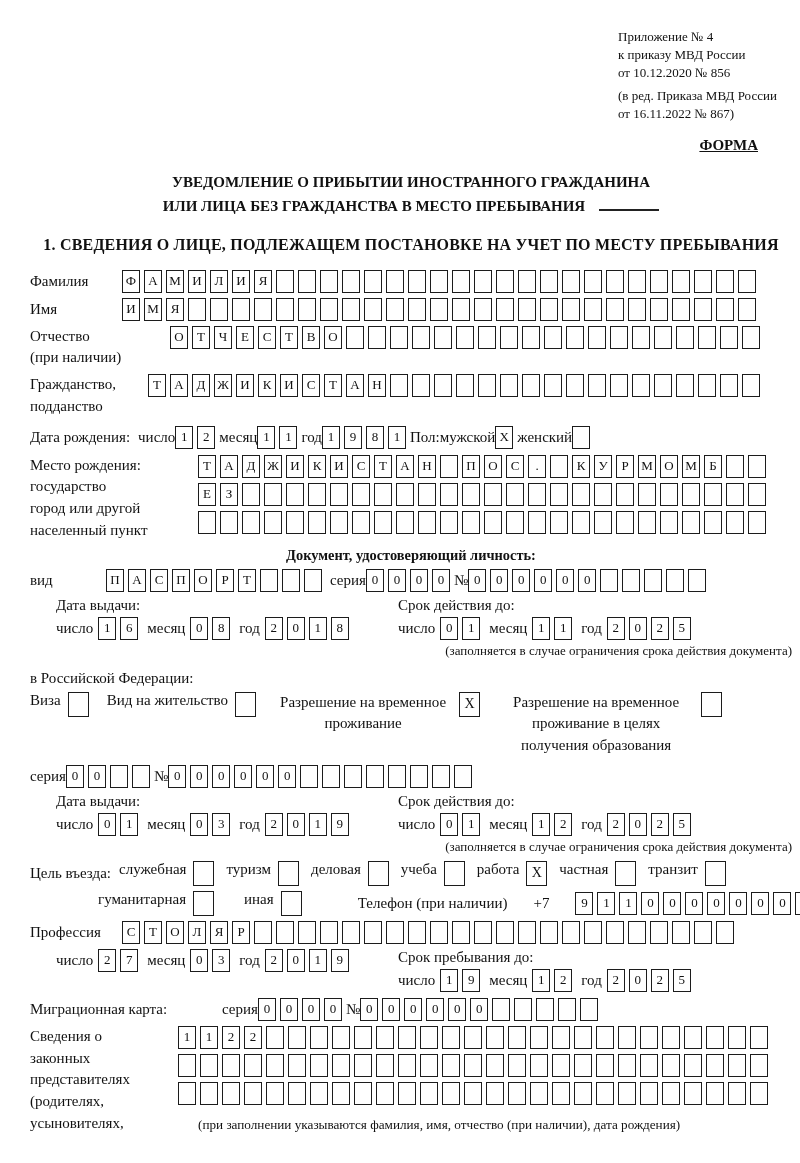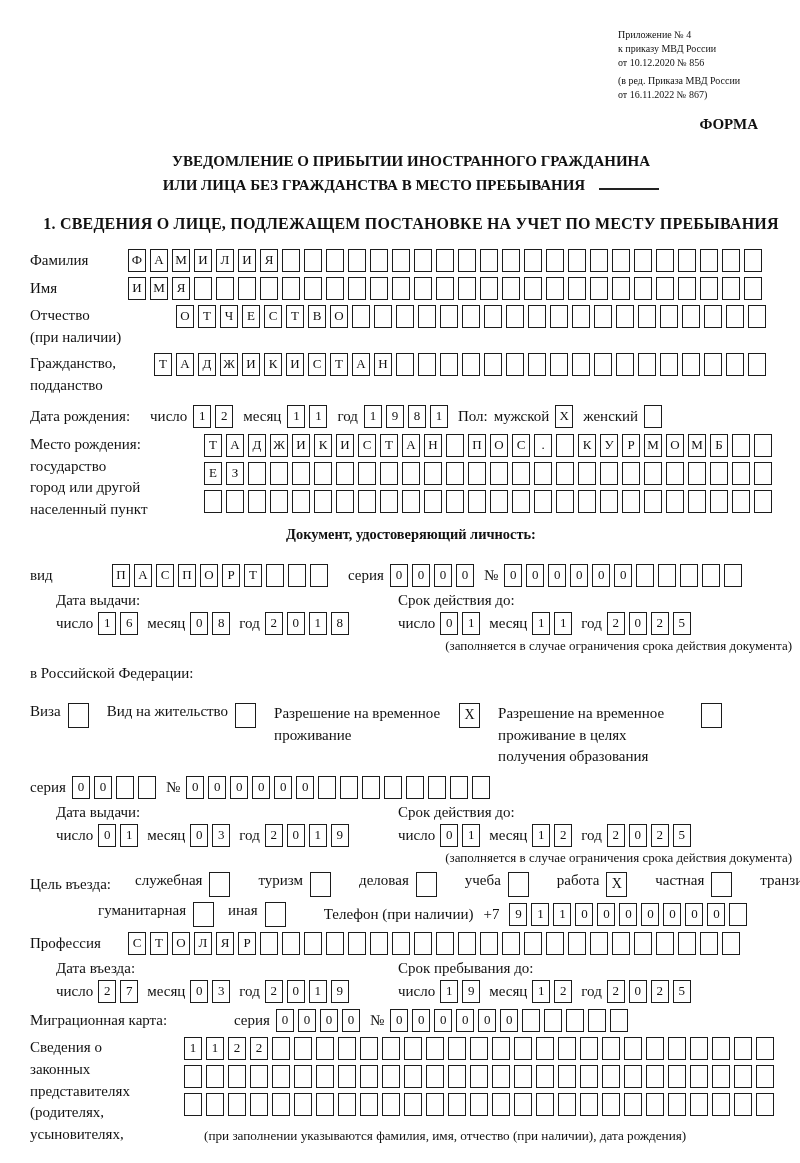--- a/index.html
+++ b/index.html
@@ -4,31 +4,31 @@
 <style>
   html,body { margin:0; padding:0; background:#ffffff; }
   body {
     width:800px; height:1163px; overflow:hidden;
     font-family:"Liberation Serif","DejaVu Serif",serif;
     color:#111; font-size:15px;
   }
   .page { box-sizing:border-box; width:800px; padding:28px 8px 0 30px; }
 
   
-  .hdr { margin-left:588px; font-size:10px; line-height:1.38;font-family:Liberation Serif, serif; }
+  .hdr { margin-left:588px; font-size:13px; line-height:1.38;font-family:Liberation Serif, serif; }
   .hdr .sub { margin-top:5px; }
-  .forma { text-align:right; padding-right:34px; font-weight:bold; margin-top:14px; font-size:15px; }
+  .forma { text-align:right; padding-right:34px; font-weight:bold; margin-top:14px; font-size:15px;text-decoration:underline; }
 
   
   .title { text-align:center; font-weight:bold; font-size:15px; margin-top:16px; line-height:1.6; }
   .blank { display:inline-block; width:60px; border-bottom:2px solid #222; margin-left:14px; height:14px; }
   .sec { text-align:center; font-weight:bold; font-size:16px; margin-top:18px; margin-bottom:16px; letter-spacing:0.2px; }
 
   
-  .row { display:flex; align-items:center; margin-bottom:5px; gap:6px; }
+  .row { display:flex; align-items:center; margin-bottom:5px; }
   .row.top { align-items:flex-start; }
   .lbl { white-space:nowrap; }
   .lbl-col div { line-height:1.45; }
   .w92 { flex:0 0 92px; }
   .w76 { flex:0 0 76px; }
   .w140 { flex:0 0 140px; }
   .w118 { flex:0 0 118px; }
   .w168 { flex:0 0 168px; }
   .w148 { flex:0 0 148px; }
   .w150 { flex:0 0 158px; }
@@ -46,29 +46,29 @@
 
   
   .dates { display:flex; margin-bottom:6px; margin-top:2px; }
   .dcol-l { flex:0 0 368px; box-sizing:border-box; padding-left:26px; }
   .dcol-r { flex:1; }
   .dhead { text-align:left; margin-bottom:3px; }
   .dfields { display:flex; align-items:center; gap:5px; }
   .dnote { font-size:13px; margin-left:-48px; margin-top:3px; white-space:nowrap;text-align:right; }
 
   
-  .optrow { display:flex; align-items:flex-start; gap:14px; margin-bottom:8px; margin-top:16px; }
+  .optrow { display:flex; align-items:flex-start; gap:14px; margin-bottom:8px; margin-top:0; }
   .opt { display:flex; align-items:flex-start; gap:7px; }
-  .optlbl { display:inline-block; text-align:left; line-height:1.45; }
+  .optlbl { display:inline-block; text-align:center; line-height:1.45; }
   .wo178 { width:178px; }
   .wo196 { width:196px; }
   .intro { line-height:1.8; margin-top:4px; }
   .indent68 { padding-left:68px; }
   .repnote { font-size:13.2px; margin-left:20px; margin-top:12px; white-space:nowrap; }
-  .dochead { text-align:center; font-weight:bold; font-size:14.4px; margin:2px 0 21px 0; }
+  .dochead { text-align:center; font-weight:bold; font-size:14.4px; margin:2px 0 5px 0; }
 </style>
 </head>
 <body>
 
 <div class="page">
 
   <div class="hdr">
     <div>Приложение № 4</div>
     <div>к приказу МВД России</div>
     <div>от 10.12.2020 № 856</div>
@@ -232,21 +232,21 @@
         <span class="cells"><span class="cell">0</span><span class="cell">1</span></span>
         <span class="lbl">месяц</span>
         <span class="cells"><span class="cell">1</span><span class="cell">2</span></span>
         <span class="lbl">год</span>
         <span class="cells"><span class="cell">2</span><span class="cell">0</span><span class="cell">2</span><span class="cell">5</span></span>
       </div>
       <div class="dnote">(заполняется в случае ограничения срока действия документа)</div>
     </div>
   </div>
 
-  <div class="row" style="gap:24px; margin-top:6px;">
+  <div class="row" style="gap:8px; margin-top:6px;">
     <span class="lbl">Цель въезда:</span>
     <span class="opt">
         <span class="lbl">служебная</span>
         <span class="cells big"><span class="cell"></span></span>
       </span>
     <span class="opt">
         <span class="lbl">туризм</span>
         <span class="cells big"><span class="cell"></span></span>
       </span>
     <span class="opt">
@@ -264,21 +264,21 @@
     <span class="opt">
         <span class="lbl">частная</span>
         <span class="cells big"><span class="cell"></span></span>
       </span>
     <span class="opt">
         <span class="lbl">транзит</span>
         <span class="cells big"><span class="cell"></span></span>
       </span>
   </div>
 
-  <div class="row indent68" style="gap:10px;">
+  <div class="row indent68" style="gap:26px;">
     <span class="opt">
         <span class="lbl">гуманитарная</span>
         <span class="cells big"><span class="cell"></span></span>
       </span>
     <span class="opt">
         <span class="lbl">иная</span>
         <span class="cells big"><span class="cell"></span></span>
       </span>
     <span style="width:14px"></span>
     <span class="lbl">Телефон (при наличии)</span>
@@ -286,21 +286,20 @@
     <span class="cells"><span class="cell">9</span><span class="cell">1</span><span class="cell">1</span><span class="cell">0</span><span class="cell">0</span><span class="cell">0</span><span class="cell">0</span><span class="cell">0</span><span class="cell">0</span><span class="cell">0</span><span class="cell"></span></span>
   </div>
 
   <div class="row">
     <span class="lbl w92">Профессия</span>
     <span class="cells"><span class="cell">С</span><span class="cell">Т</span><span class="cell">О</span><span class="cell">Л</span><span class="cell">Я</span><span class="cell">Р</span><span class="cell"></span><span class="cell"></span><span class="cell"></span><span class="cell"></span><span class="cell"></span><span class="cell"></span><span class="cell"></span><span class="cell"></span><span class="cell"></span><span class="cell"></span><span class="cell"></span><span class="cell"></span><span class="cell"></span><span class="cell"></span><span class="cell"></span><span class="cell"></span><span class="cell"></span><span class="cell"></span><span class="cell"></span><span class="cell"></span><span class="cell"></span><span class="cell"></span></span>
   </div>
 
   <div class="dates">
     <div class="dcol-l">
-      <div class="dhead">Дата въезда:</div>
       <div class="dfields">
         <span class="lbl">число</span>
         <span class="cells"><span class="cell">2</span><span class="cell">7</span></span>
         <span class="lbl">месяц</span>
         <span class="cells"><span class="cell">0</span><span class="cell">3</span></span>
         <span class="lbl">год</span>
         <span class="cells"><span class="cell">2</span><span class="cell">0</span><span class="cell">1</span><span class="cell">9</span></span>
       </div>
     </div>
     <div class="dcol-r">

